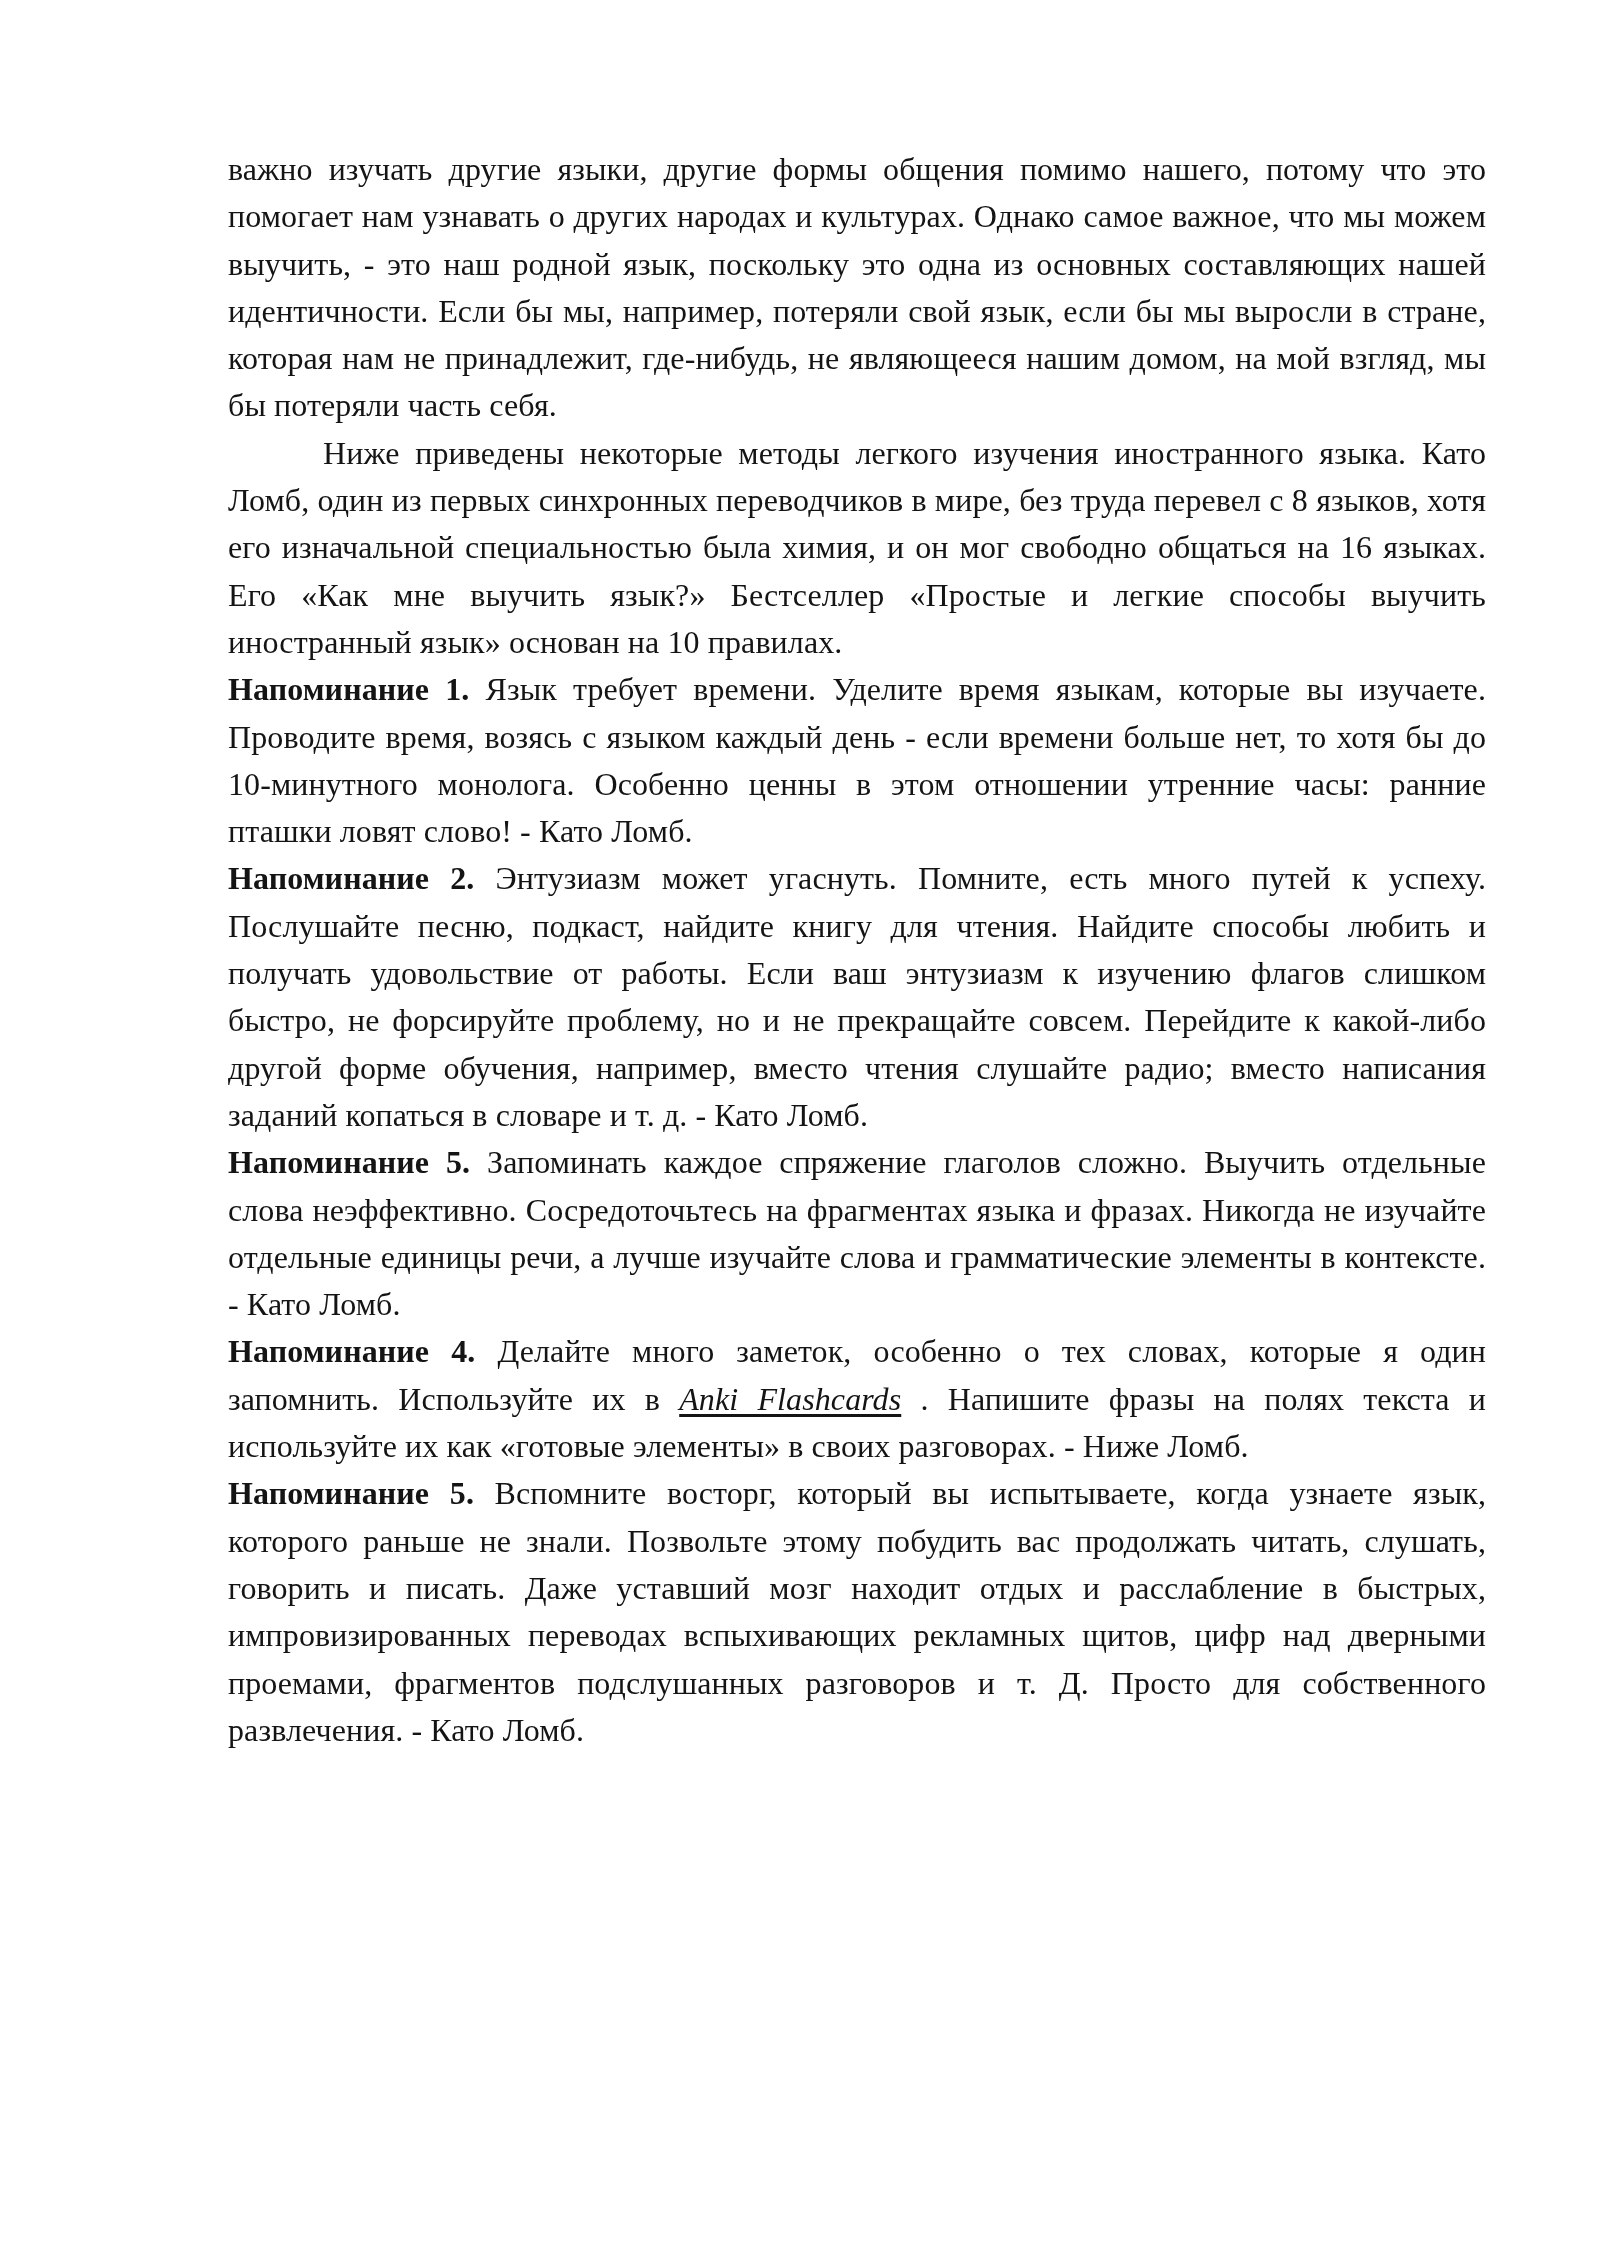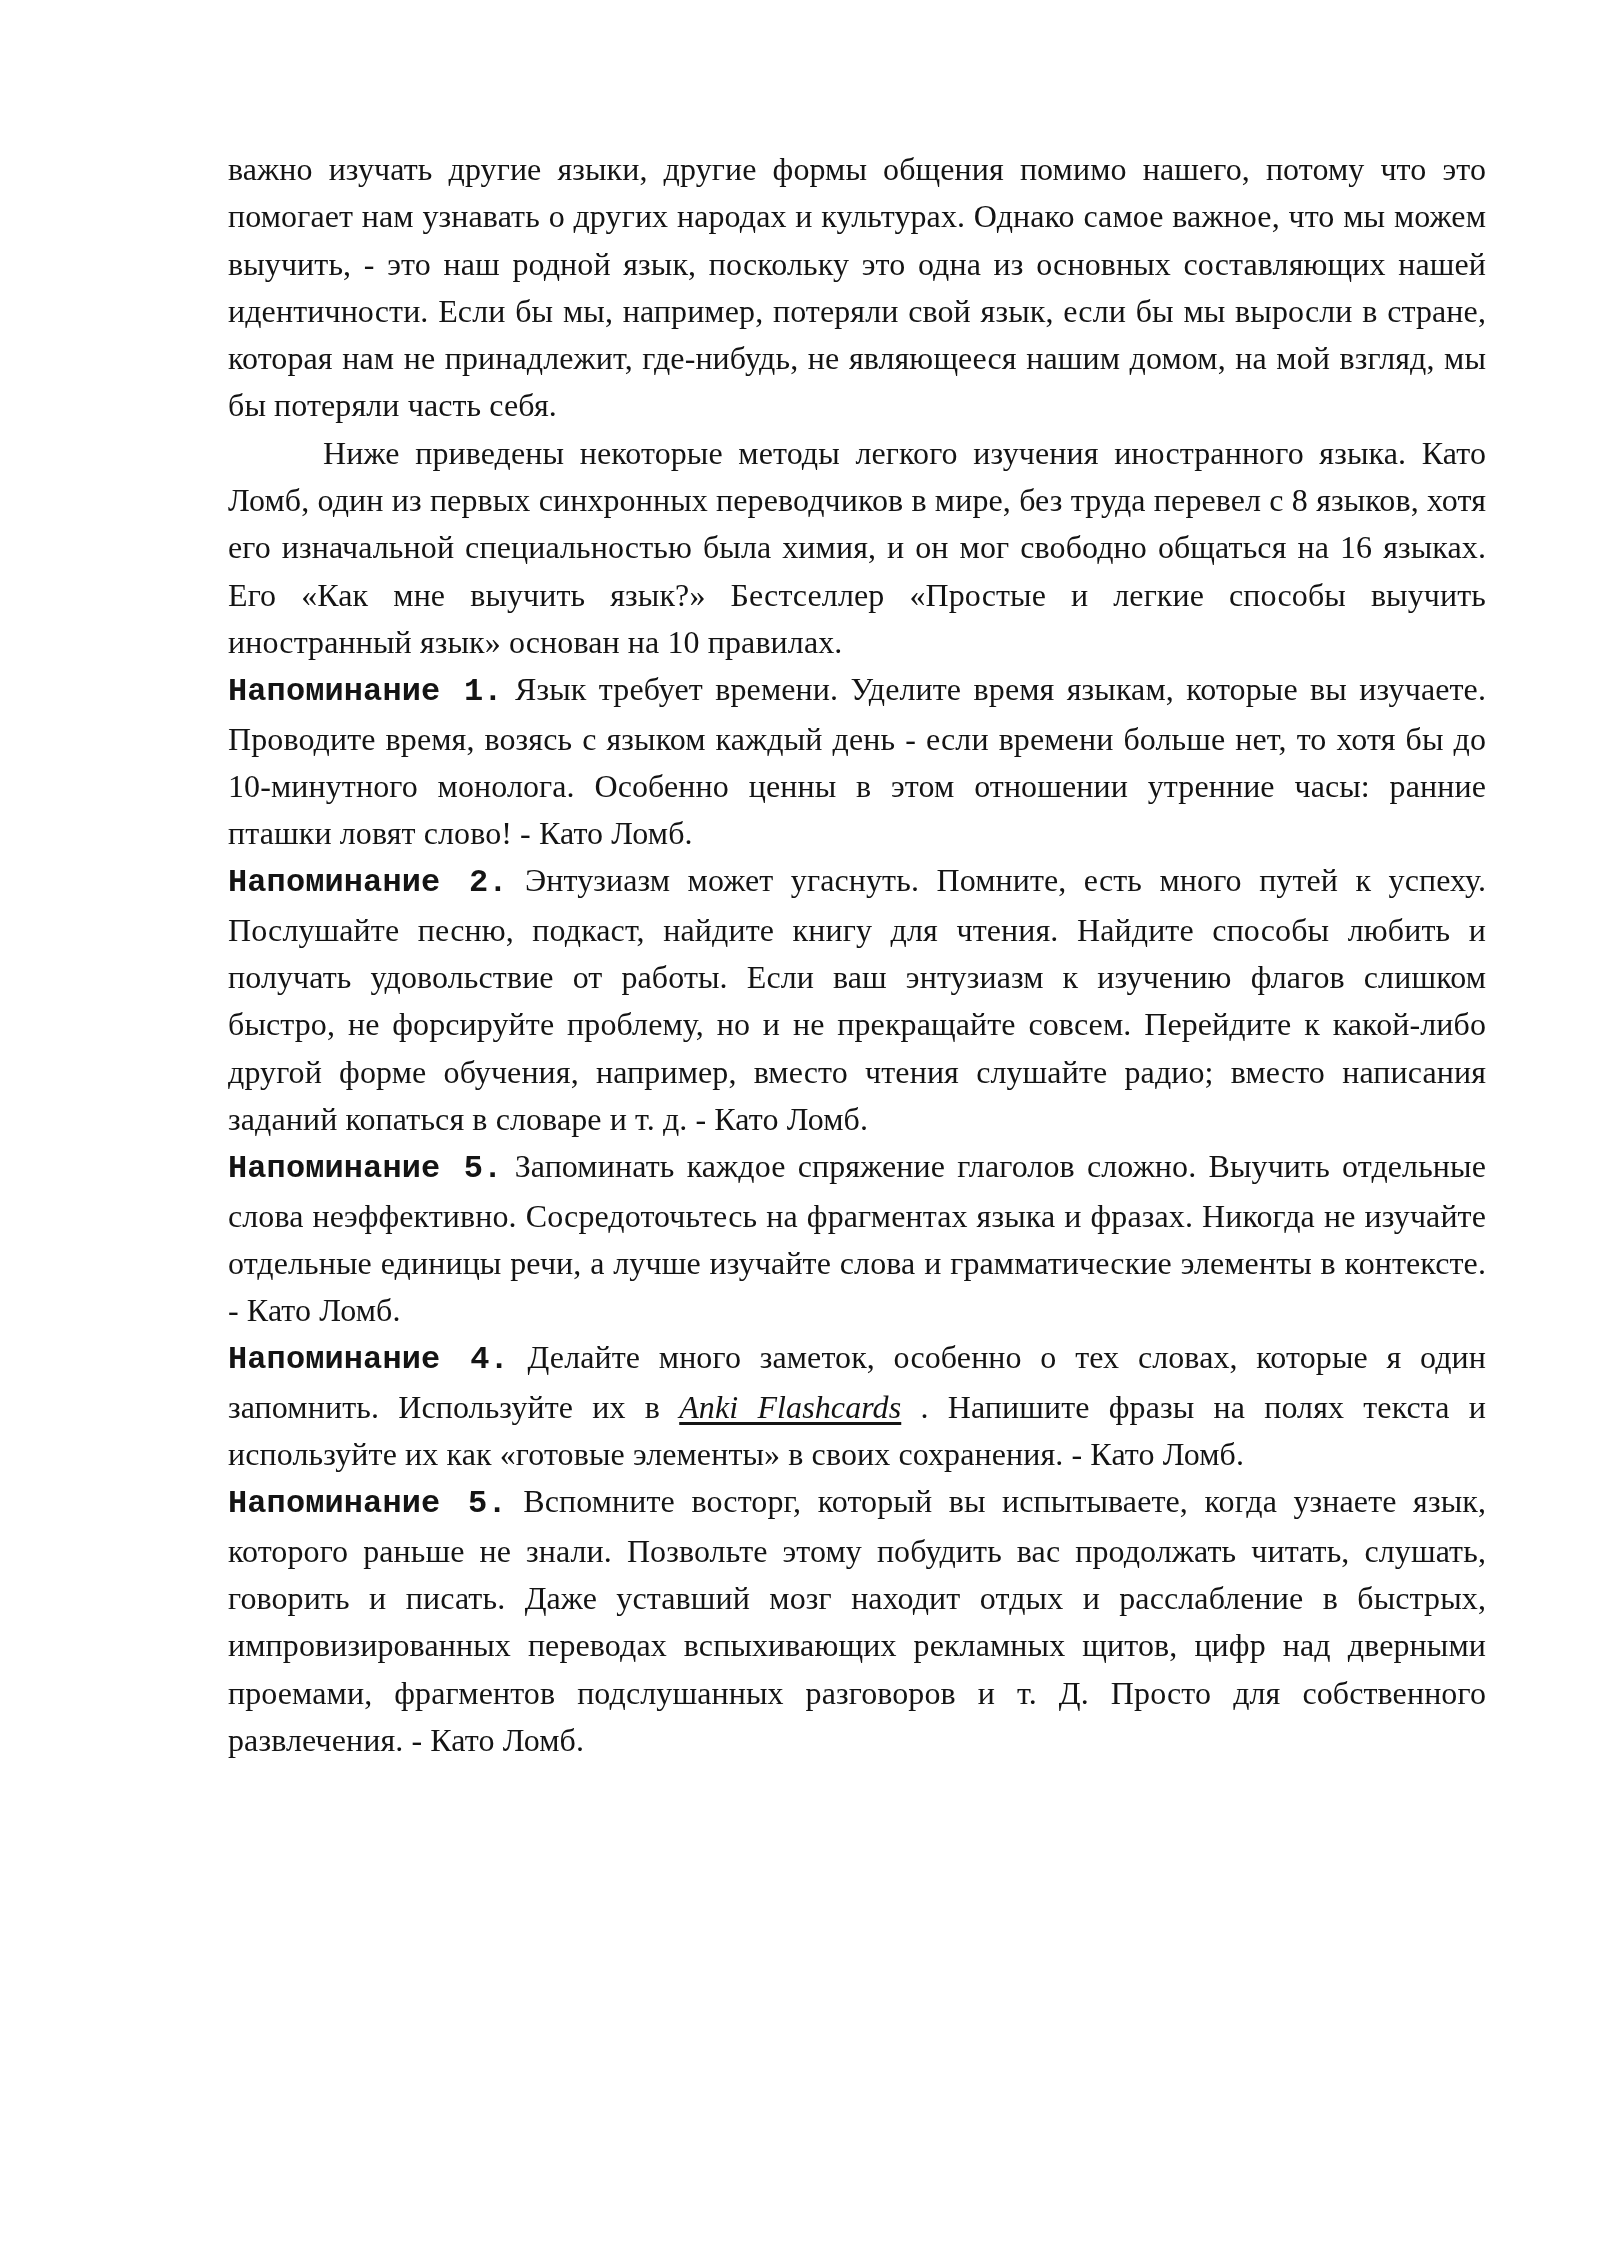--- a/index.html
+++ b/index.html
@@ -28,36 +28,35 @@
   }
   .para {
     margin: 0;
     padding: 0;
   }
   .para.indent {
     text-indent: 95px;
   }
   .para b {
     font-weight: bold;
-    font-family: Liberation Mono, monospace;
   }
   .doclink {
     color: inherit;
     text-decoration: underline;
     text-underline-offset: 4px;
     cursor: pointer;
     font-style: italic;
   }
 </style>
 </head>
 <body>
 
 <div class="page">
   <div class="content" id="content">
       <p class="para"><span>важно изучать другие языки, другие формы общения помимо нашего, потому что это помогает нам узнавать о других народах и культурах. Однако самое важное, что мы можем выучить, - это наш родной язык, поскольку это одна из основных составляющих нашей идентичности. Если бы мы, например, потеряли свой язык, если бы мы выросли в стране, которая нам не принадлежит, где-нибудь, не являющееся нашим домом, на мой взгляд, мы бы потеряли часть себя.</span></p>
       <p class="para indent"><span>Ниже приведены некоторые методы легкого изучения иностранного языка. Като Ломб, один из первых синхронных переводчиков в мире, без труда перевел с 8 языков, хотя его изначальной специальностью была химия, и он мог свободно общаться на 16 языках. Его «Как мне выучить язык?» Бестселлер «Простые и легкие способы выучить иностранный язык» основан на 10 правилах.</span></p>
       <p class="para"><b>Напоминание 1.</b><span> Язык требует времени. Уделите время языкам, которые вы изучаете. Проводите время, возясь с языком каждый день - если времени больше нет, то хотя бы до 10-минутного монолога. Особенно ценны в этом отношении утренние часы: ранние пташки ловят слово! - Като Ломб.</span></p>
       <p class="para"><b>Напоминание 2.</b><span> Энтузиазм может угаснуть. Помните, есть много путей к успеху. Послушайте песню, подкаст, найдите книгу для чтения. Найдите способы любить и получать удовольствие от работы. Если ваш энтузиазм к изучению флагов слишком быстро, не форсируйте проблему, но и не прекращайте совсем. Перейдите к какой-либо другой форме обучения, например, вместо чтения слушайте радио; вместо написания заданий копаться в словаре и т. д. - Като Ломб.</span></p>
       <p class="para"><b>Напоминание 5.</b><span> Запоминать каждое спряжение глаголов сложно. Выучить отдельные слова неэффективно. Сосредоточьтесь на фрагментах языка и фразах. Никогда не изучайте отдельные единицы речи, а лучше изучайте слова и грамматические элементы в контексте. - Като Ломб.</span></p>
-      <p class="para"><b>Напоминание 4.</b><span> Делайте много заметок, особенно о тех словах, которые я один запомнить. Используйте их в </span><a class="doclink">Anki Flashcards</a><span> . Напишите фразы на полях текста и используйте их как «готовые элементы» в своих сохранения. - Като Ломб.</span></p>
+      <p class="para"><b>Напоминание 4.</b><span> Делайте много заметок, особенно о тех словах, которые я один запомнить. Используйте их в </span><a class="doclink">Anki Flashcards</a><span> . Напишите фразы на полях текста и используйте их как «готовые элементы» в своих разговорах. - Ниже Ломб.</span></p>
       <p class="para"><b>Напоминание 5.</b><span> Вспомните восторг, который вы испытываете, когда узнаете язык, которого раньше не знали. Позвольте этому побудить вас продолжать читать, слушать, говорить и писать. Даже уставший мозг находит отдых и расслабление в быстрых, импровизированных переводах вспыхивающих рекламных щитов, цифр над дверными проемами, фрагментов подслушанных разговоров и т. Д. Просто для собственного развлечения. - Като Ломб.</span></p>
     </div>
 </div>
 
 </body></html>

